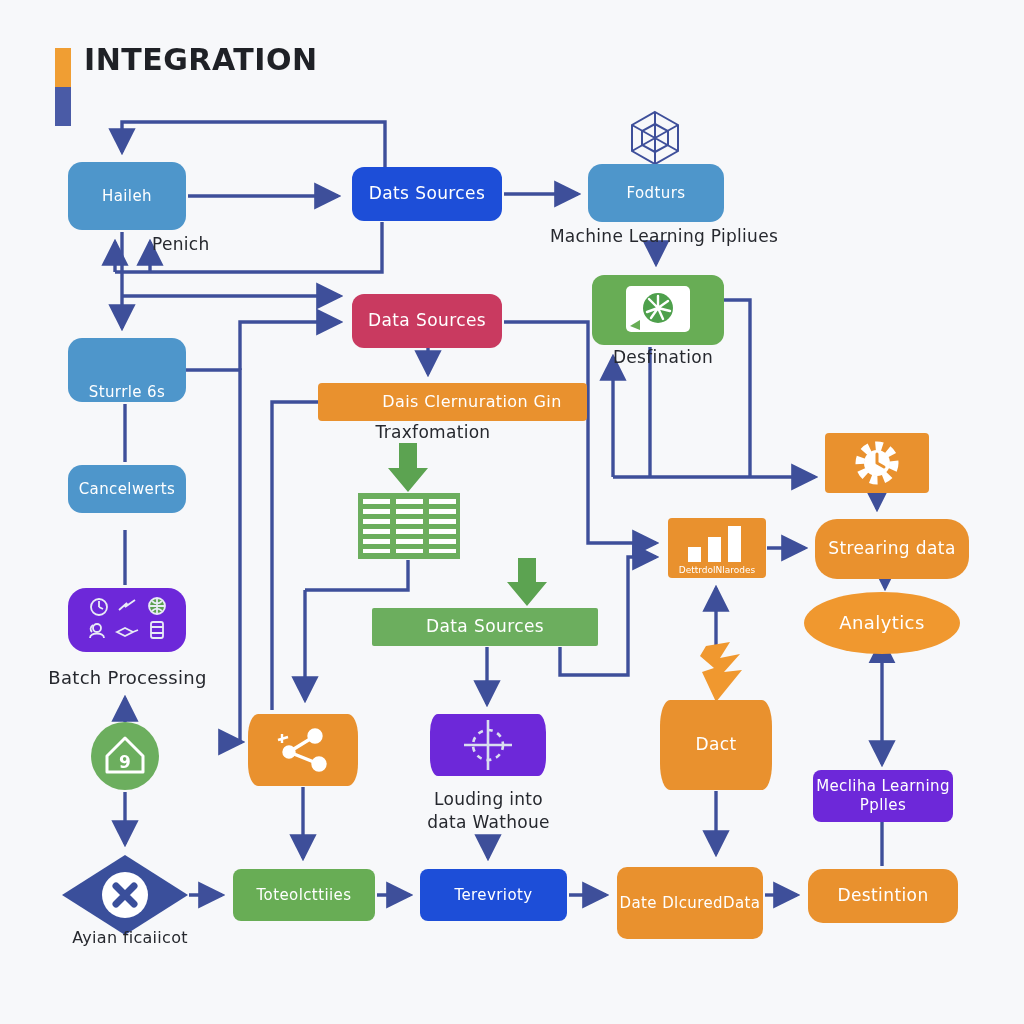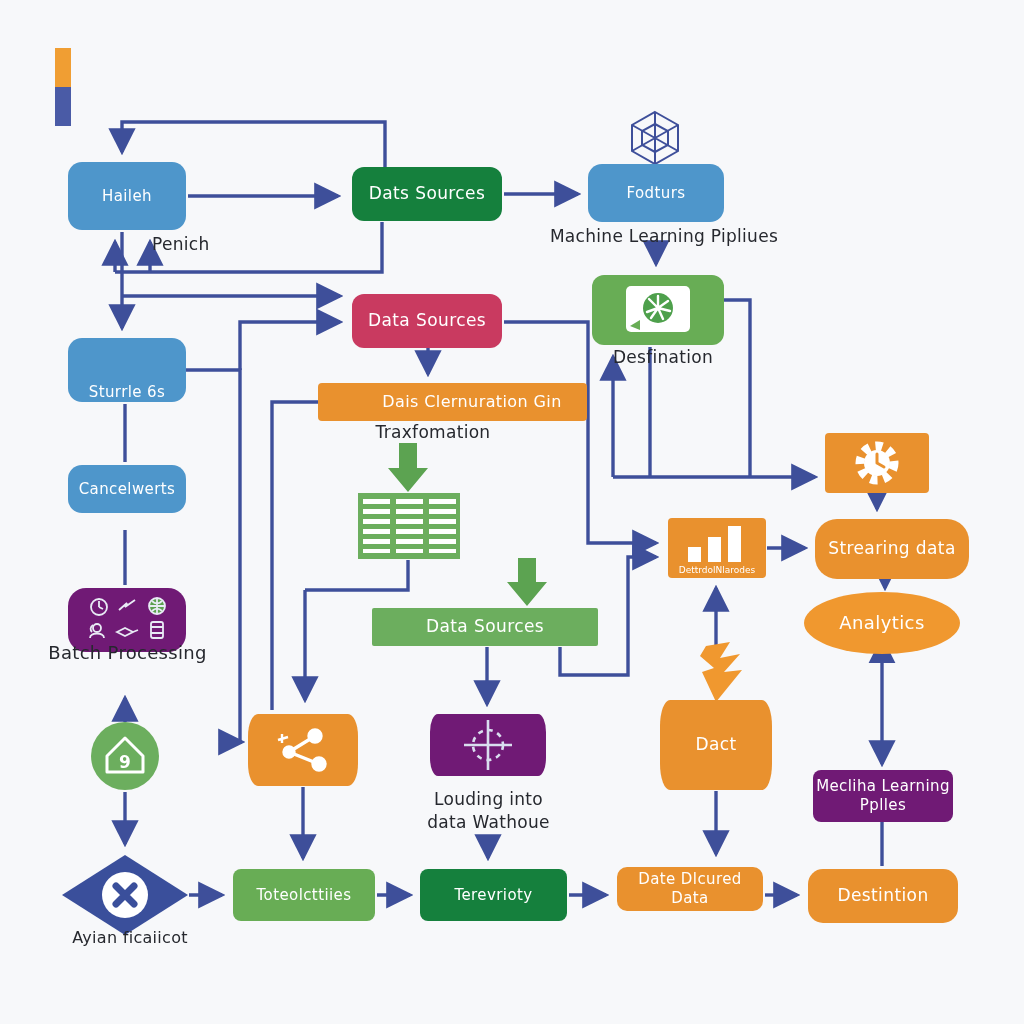--- a/index.html
+++ b/index.html
@@ -7,22 +7,22 @@
     width:1024px;height:1024px;position:relative;overflow:hidden;
     background:#f7f8fa;
     font-family:"DejaVu Sans","Liberation Sans",sans-serif;
   }
   .abs{position:absolute;}
   .node{
     position:absolute;display:flex;align-items:center;justify-content:center;
     color:#fff;font-size:15px;letter-spacing:.4px;text-align:center;line-height:1.25;
   }
   .lblue{background:#4e96cb;border-radius:14px;}
-  .purple{background:#15803d;border-radius:12px;}
-  .navy{background:#701a75;border-radius:12px;}
+  .purple{background:#1d4ed8;border-radius:12px;}
+  .navy{background:#6d28d9;border-radius:12px;}
   .red{background:#c93a60;border-radius:12px;}
   .orange{background:#e9912e;border-radius:8px;}
   .green{background:#68ad55;border-radius:8px;}
   .greenbar{background:#6cae5e;border-radius:2px;}
   .cap{position:absolute;color:#26282e;font-size:17px;text-align:center;letter-spacing:.3px;}
   .title{
     position:absolute;left:84px;top:40px;color:#1f2126;font-size:30px;font-weight:800;
     line-height:39px;letter-spacing:.5px;
   }
   .tbar{position:absolute;left:55px;width:16px;height:39px;}
@@ -102,20 +102,21 @@
   <g>
     <circle cx="125" cy="756" r="34" fill="#6cae5e"></circle>
     <path d="M107,756 L125,738 L143,756 L143,772 L107,772 Z" stroke="#fff" stroke-width="3" fill="none" stroke-linejoin="round"></path>
     <text x="125" y="768" font-size="17" fill="#fff" text-anchor="middle" font-weight="bold">9</text>
   </g>
 </svg>
 
 <div class="tbar" style="top:48px;background:#f09e33;"></div>
 <div class="tbar" style="top:87px;background:#4a5ba6;"></div>
 <div class="title">
+  <div>INTEGRATION</div>
 </div>
 
 <div class="node lblue" style="left:68px;top:162px;width:118px;height:68px;">
   <span>Haileh</span>
 </div>
 <div class="cap" style="left:152px;top:234px;">Penich</div>
 <div class="node purple" style="left:352px;top:167px;width:150px;height:54px;font-size:17px;">
   <span>Dats Sources</span>
 </div>
 <div class="node lblue" style="left:588px;top:164px;width:136px;height:58px;">
@@ -180,21 +181,21 @@
       <g>
           <path d="M36,38 L44,34 L52,38 L44,42 Z M52,38 L57,36"></path>
         </g>
       <g>
           <rect x="70" y="28" width="12" height="16" rx="2"></rect>
           <path d="M70,33 H82 M70,39 H82"></path>
         </g>
     </g>
   </svg>
 </div>
-<div class="cap" style="left:40px;top:642px;width:175px;font-size:18px;">Batch Processing</div>
+<div class="cap" style="left:40px;top:667px;width:175px;font-size:18px;">Batch Processing</div>
 <div class="cap" style="left:50px;top:928px;width:160px;font-size:16px;">Ayian ficaiicot</div>
 
 <div class="node orange" style="left:248px;top:714px;width:110px;height:72px;border-radius:10px/22px;">
   <svg width="70" height="52" viewBox="0 0 70 52" style="position:static;">
     <g stroke="#fff" stroke-width="3.4" fill="#fff">
       <path d="M47,12 L21,28 L51,40" fill="none"></path>
       <circle cx="47" cy="12" r="6"></circle>
         <circle cx="21" cy="28" r="5"></circle>
         <circle cx="51" cy="40" r="6"></circle>
       <path d="M10,16 L20,13 M14,10 L14,19" stroke-width="2.4" fill="none"></path>
@@ -243,19 +244,19 @@
   <div>Mecliha Learning</div>
   <div>Pplles</div>
 </div>
 
 <div class="node green" style="left:233px;top:869px;width:142px;height:52px;">
   <span>Toteolcttiies</span>
 </div>
 <div class="node purple" style="left:420px;top:869px;width:147px;height:52px;border-radius:8px;">
   <span>Terevrioty</span>
 </div>
-<div class="node orange" style="left:617px;top:867px;width:146px;height:44px;border-radius:10px;flex-direction:column;">
+<div class="node orange" style="left:617px;top:867px;width:146px;height:72px;border-radius:10px;flex-direction:row;">
   <div>Date Dlcured</div>
   <div>Data</div>
 </div>
 <div class="node orange" style="left:808px;top:869px;width:150px;height:54px;font-size:17px;border-radius:15px;">
   <span>Destintion</span>
 </div>
 
 </body></html>

